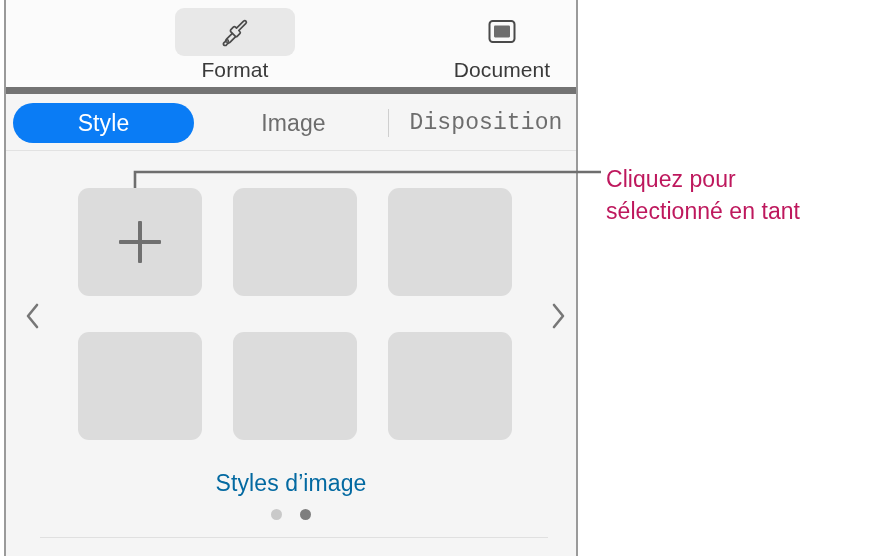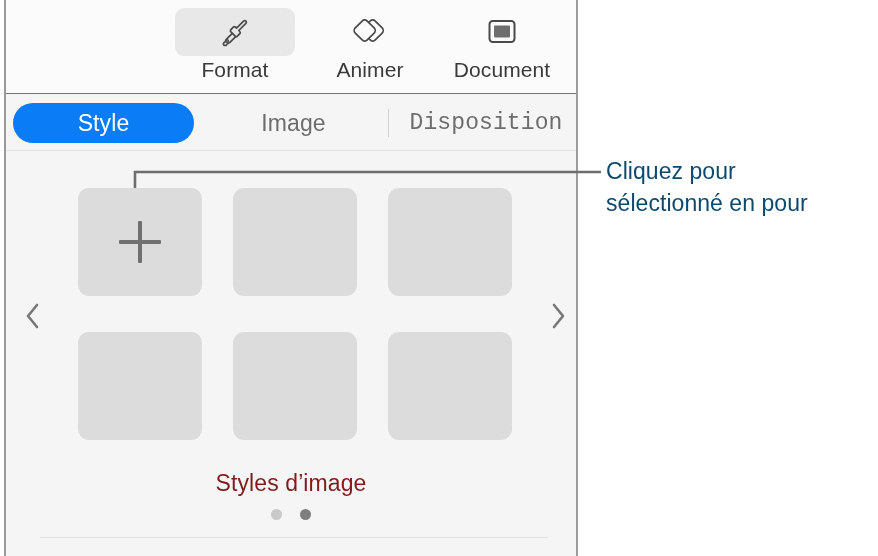--- a/index.html
+++ b/index.html
@@ -30,21 +30,21 @@
   }
 
   
   #top-toolbar {
     position: absolute;
     left: 0;
     top: 0;
     right: 0;
     height: 94px;
     background: #fbfbfb;
-    border-bottom: 1px solid #737373;
+    border-bottom: 7px solid #737373;
     box-sizing: border-box;
   }
   .toolbar-tab {
     position: absolute;
     top: 8px;
     width: 128px;
     height: 78px;
     display: flex;
     flex-direction: column;
     align-items: center;
@@ -174,21 +174,21 @@
   #next-chevron { left: 535px; }
 
   
   #grid-caption {
     position: absolute;
     left: 0;
     right: 0;
     top: 470px;
     text-align: center;
     font-size: 23px;
-    color: #7f1d1d;
+    color: #0369a1;
     letter-spacing: 0.1px;
   }
   #page-dots {
     position: absolute;
     left: 0;
     right: 0;
     top: 509px;
     display: flex;
     justify-content: center;
     gap: 18px;
@@ -215,25 +215,25 @@
     position: absolute;
     left: 0;
     top: 0;
     width: 878px;
     height: 556px;
     pointer-events: none;
   }
   #callout-text {
     position: absolute;
     left: 606px;
-    top: 156px;
+    top: 164px;
     width: 262px;
     font-size: 23px;
     line-height: 31.5px;
-    color: #0c4a6e;
+    color: #be185d;
     letter-spacing: 0.05px;
   }
 </style>
 </head>
 <body>
 
 <div id="inspector-panel">
 
   <div id="top-toolbar">
 
@@ -241,29 +241,20 @@
       <span class="tab-icon-box">
         <svg width="34" height="34" viewBox="0 0 34 34" fill="none" aria-hidden="true">
           <path d="M25.6 6.1 18.5 13.2l-1.0-1.0c-0.6-0.6-1.6-0.6-2.2 0l-2.4 2.4c-0.6 0.6-0.6 1.6 0 2.2l4.3 4.3c0.6 0.6 1.6 0.6 2.2 0l2.4-2.4c0.6-0.6 0.6-1.6 0-2.2l-1.0-1.0 7.1-7.1c0.6-0.6 0.6-1.6 0-2.3-0.6-0.6-1.6-0.6-2.3 0z" stroke="#4a4a4a" stroke-width="1.7" stroke-linejoin="round"></path>
           <path d="M14.6 18.1 9.0 23.7c-1.1 1.1-1.1 2.2-2.0 3.1-0.9 0.9-1.6 0.9-1.6 1.9 0 1.0 0.9 1.8 1.9 1.8 1.0 0 1.1-0.8 2.0-1.7 0.9-0.9 2.0-0.9 3.1-2.0l5.5-5.5" stroke="#4a4a4a" stroke-width="1.7" stroke-linejoin="round"></path>
           <circle cx="9.1" cy="26.0" r="1.3" stroke="#4a4a4a" stroke-width="1.5"></circle>
         </svg>
       </span>
       <span class="tab-label">Format</span>
     </div>
 
-    <div class="toolbar-tab" id="tab-animer">
-      <span class="tab-icon-box">
-        <svg width="36" height="34" viewBox="0 0 36 34" fill="none" aria-hidden="true">
-          <rect x="12.2" y="7.0" width="17" height="17" rx="3.6" transform="rotate(45 20.7 15.5)" stroke="#4a4a4a" stroke-width="1.7"></rect>
-          <rect x="4.2" y="7.0" width="17" height="17" rx="3.6" transform="rotate(45 12.7 15.5)" stroke="#4a4a4a" stroke-width="1.7" fill="#fbfbfb"></rect>
-        </svg>
-      </span>
-      <span class="tab-label">Animer</span>
-    </div>
 
     <div class="toolbar-tab" id="tab-document">
       <span class="tab-icon-box">
         <svg width="32" height="28" viewBox="0 0 32 28" fill="none" aria-hidden="true">
           <rect x="3.5" y="3.0" width="25" height="21" rx="3.2" stroke="#4a4a4a" stroke-width="2"></rect>
           <rect x="8.0" y="7.6" width="16" height="11.8" rx="1.1" fill="#6e6e6e"></rect>
         </svg>
       </span>
       <span class="tab-label">Document</span>
     </div>
@@ -313,14 +304,14 @@
 
   <div id="footer-divider"></div>
 </div>
 
 <svg id="callout-line" aria-hidden="true">
   <path d="M135 188 L135 172 L601 172" stroke="#6e6e6e" stroke-width="2.6" fill="none"></path>
 </svg>
 
 <div id="callout-text">
   <div>Cliquez pour</div>
-  <div>sélectionné en pour</div>
+  <div>sélectionné en tant</div>
 </div>
 
 </body></html>

